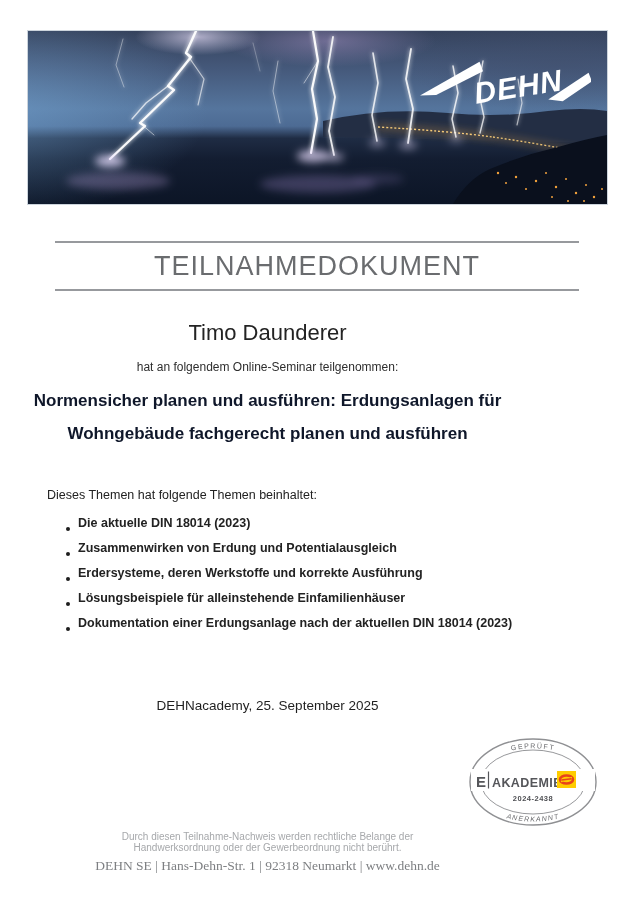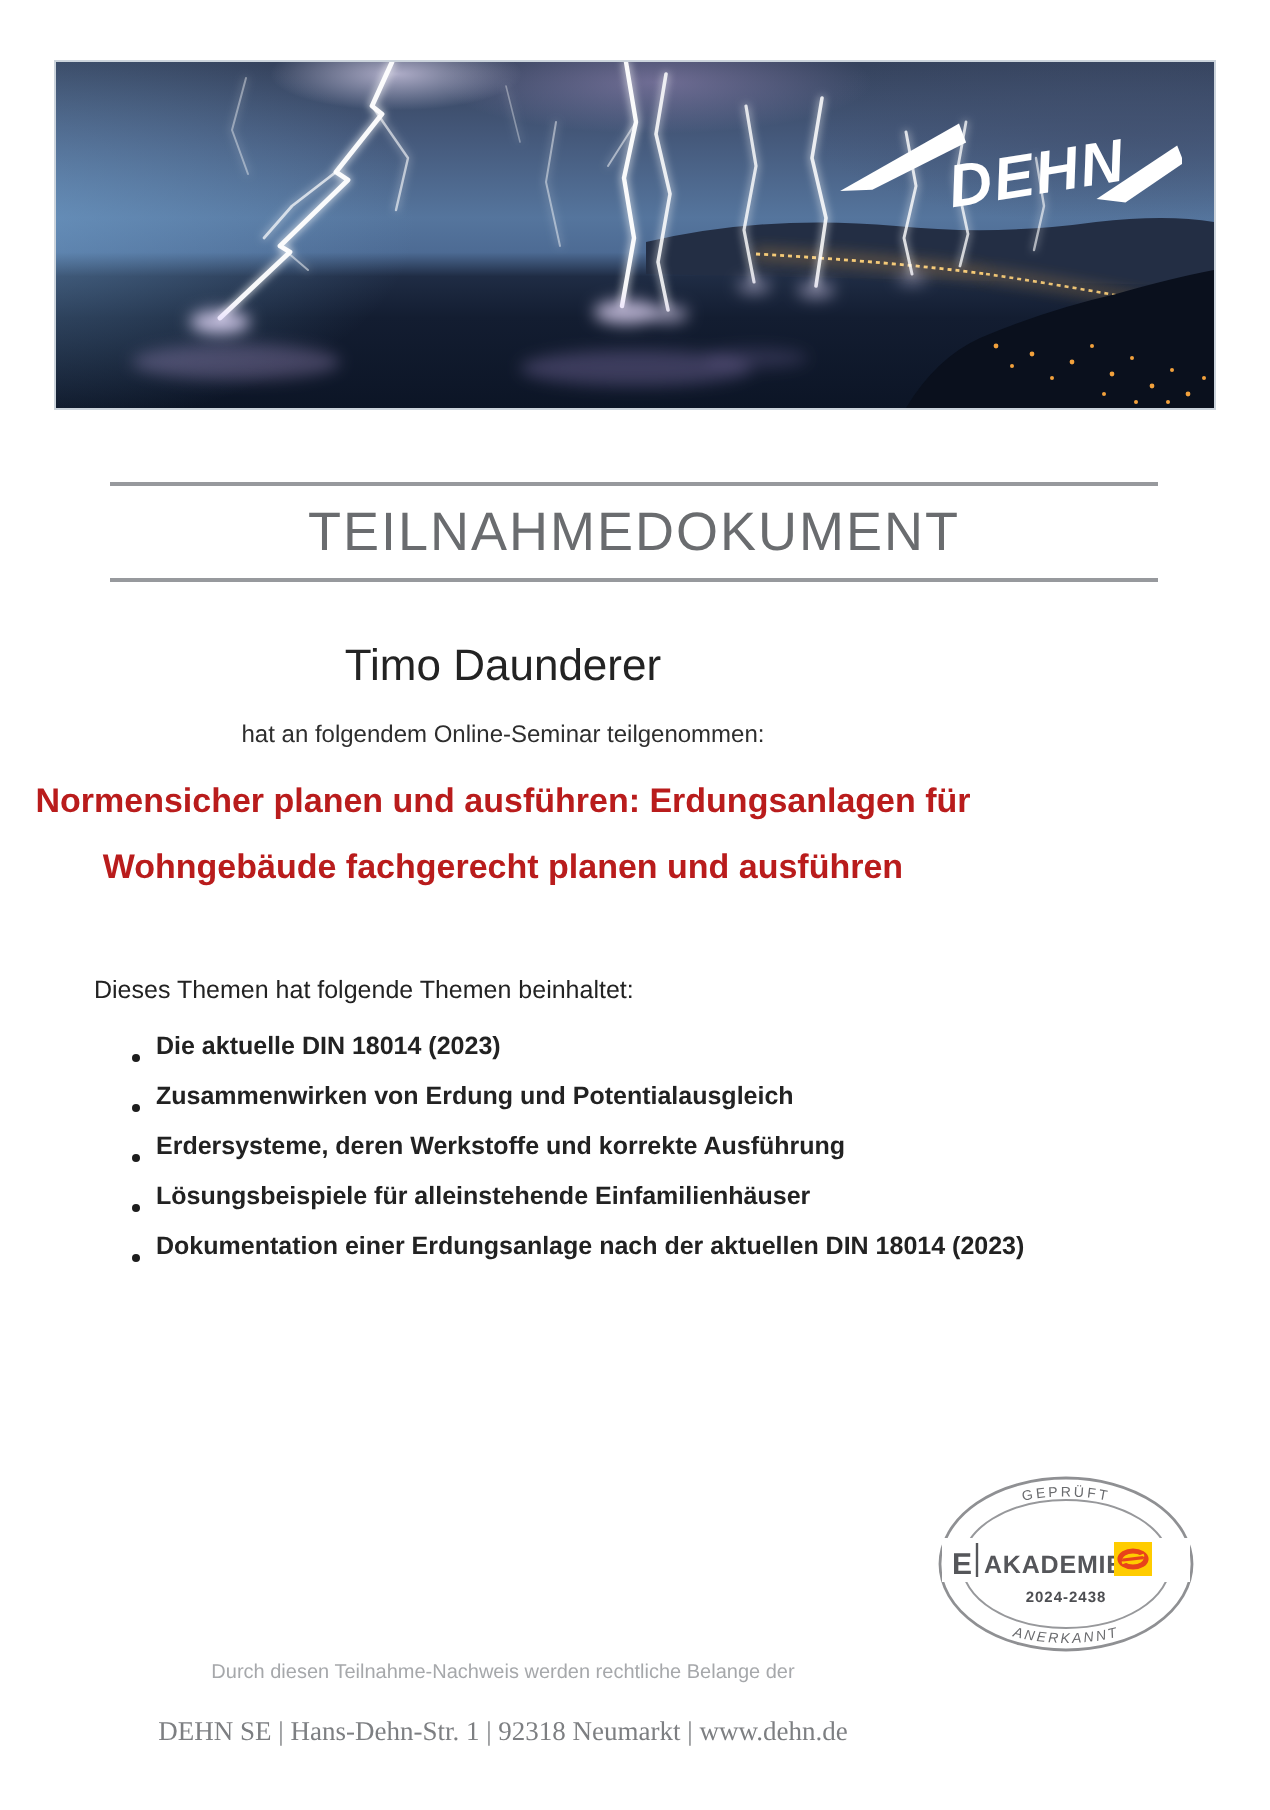--- a/index.html
+++ b/index.html
@@ -28,24 +28,24 @@
     position:absolute;left:55px;top:241px;width:524px;
     border-top:2px solid #97999d;border-bottom:2px solid #97999d;
     text-align:center;
   }
   .title-band .t{
     font-size:27px;font-weight:normal;color:#6a6c6f;letter-spacing:1px;
     line-height:46px;
   }
 
   
-  .center{position:absolute;left:0;width:503px;text-align:center;}
+  .center{position:absolute;left:0;width:503px;text-align:center;padding-left:16px;}
   .name{top:320px;font-size:22px;color:#232323;}
   .intro{top:360px;font-size:12px;color:#2e2e2e;}
-  .seminar{top:384px;font-size:17px;font-weight:bold;color:#b91c1c;line-height:33px;}
+  .seminar{top:384px;font-size:17px;font-weight:bold;color:#0f172a;line-height:33px;}
   .topics-intro{position:absolute;left:47px;top:488px;font-size:12.5px;color:#222;}
   ul.topics{position:absolute;left:66px;top:516px;margin:0;padding:0;list-style:none;font-weight:bold;}
   ul.topics li{display:flex;align-items:baseline;height:25px;font-size:12.5px;color:#222;}
   ul.topics .dot{width:4px;height:4px;border-radius:50%;background:#1d1d1d;margin-right:8px;align-self:center;flex:0 0 auto;}
   .dateline{top:698px;font-size:13.5px;color:#1f1f1f;}
 
   
   .seal{position:absolute;left:467px;top:737px;width:132px;height:93px;}
 
   
@@ -171,20 +171,21 @@
     <li>
         <span class="dot"></span>
         <span>Lösungsbeispiele für alleinstehende Einfamilienhäuser</span>
       </li>
     <li>
         <span class="dot"></span>
         <span>Dokumentation einer Erdungsanlage nach der aktuellen DIN 18014 (2023)</span>
       </li>
   </ul>
 
+  <div class="center dateline">DEHNacademy, 25. September 2025</div>
 
   <svg class="seal" viewBox="0 0 132 93" aria-hidden="true">
     <defs>
       <path id="sealTopArc" d="M 26,21 A 45,18 0 0 1 106,21" fill="none"></path>
       <path id="sealBottomArc" d="M 24,74 A 47,19 0 0 0 108,74" fill="none"></path>
     </defs>
     <ellipse cx="66" cy="45" rx="63" ry="43" fill="#ffffff" stroke="#8f9093" stroke-width="1.4"></ellipse>
     <ellipse cx="66" cy="45" rx="52" ry="32" fill="none" stroke="#97989b" stroke-width="1"></ellipse>
     <text font-family="Liberation Sans, sans-serif" font-size="7" fill="#6a6b6e" letter-spacing="1.4">
       <textPath href="#sealTopArc" startOffset="50%" text-anchor="middle">GEPRÜFT</textPath>
@@ -200,16 +201,17 @@
       <rect x="90" y="34" width="19" height="17" fill="#ffcc00"></rect>
       <ellipse cx="99.5" cy="42.5" rx="6.5" ry="4" fill="none" stroke="#e8431a" stroke-width="2.6"></ellipse>
       <line x1="94" y1="44.5" x2="105" y2="40.5" stroke="#ffcc00" stroke-width="1.4"></line>
       <line x1="94.5" y1="43" x2="104.5" y2="41.8" stroke="#e8431a" stroke-width="1.6"></line>
     </g>
     <text x="66" y="64" text-anchor="middle" font-family="Liberation Sans, sans-serif" font-size="7.5" font-weight="bold" fill="#4d4e52" letter-spacing="0.5">2024-2438</text>
   </svg>
 
   <div class="center disclaimer">
     <div>Durch diesen Teilnahme-Nachweis werden rechtliche Belange der</div>
+    <div>Handwerksordnung oder der Gewerbeordnung nicht berührt.</div>
   </div>
   <div class="center address">DEHN SE | Hans-Dehn-Str. 1 | 92318 Neumarkt | www.dehn.de</div>
 
 </div>
 
 </body></html>

